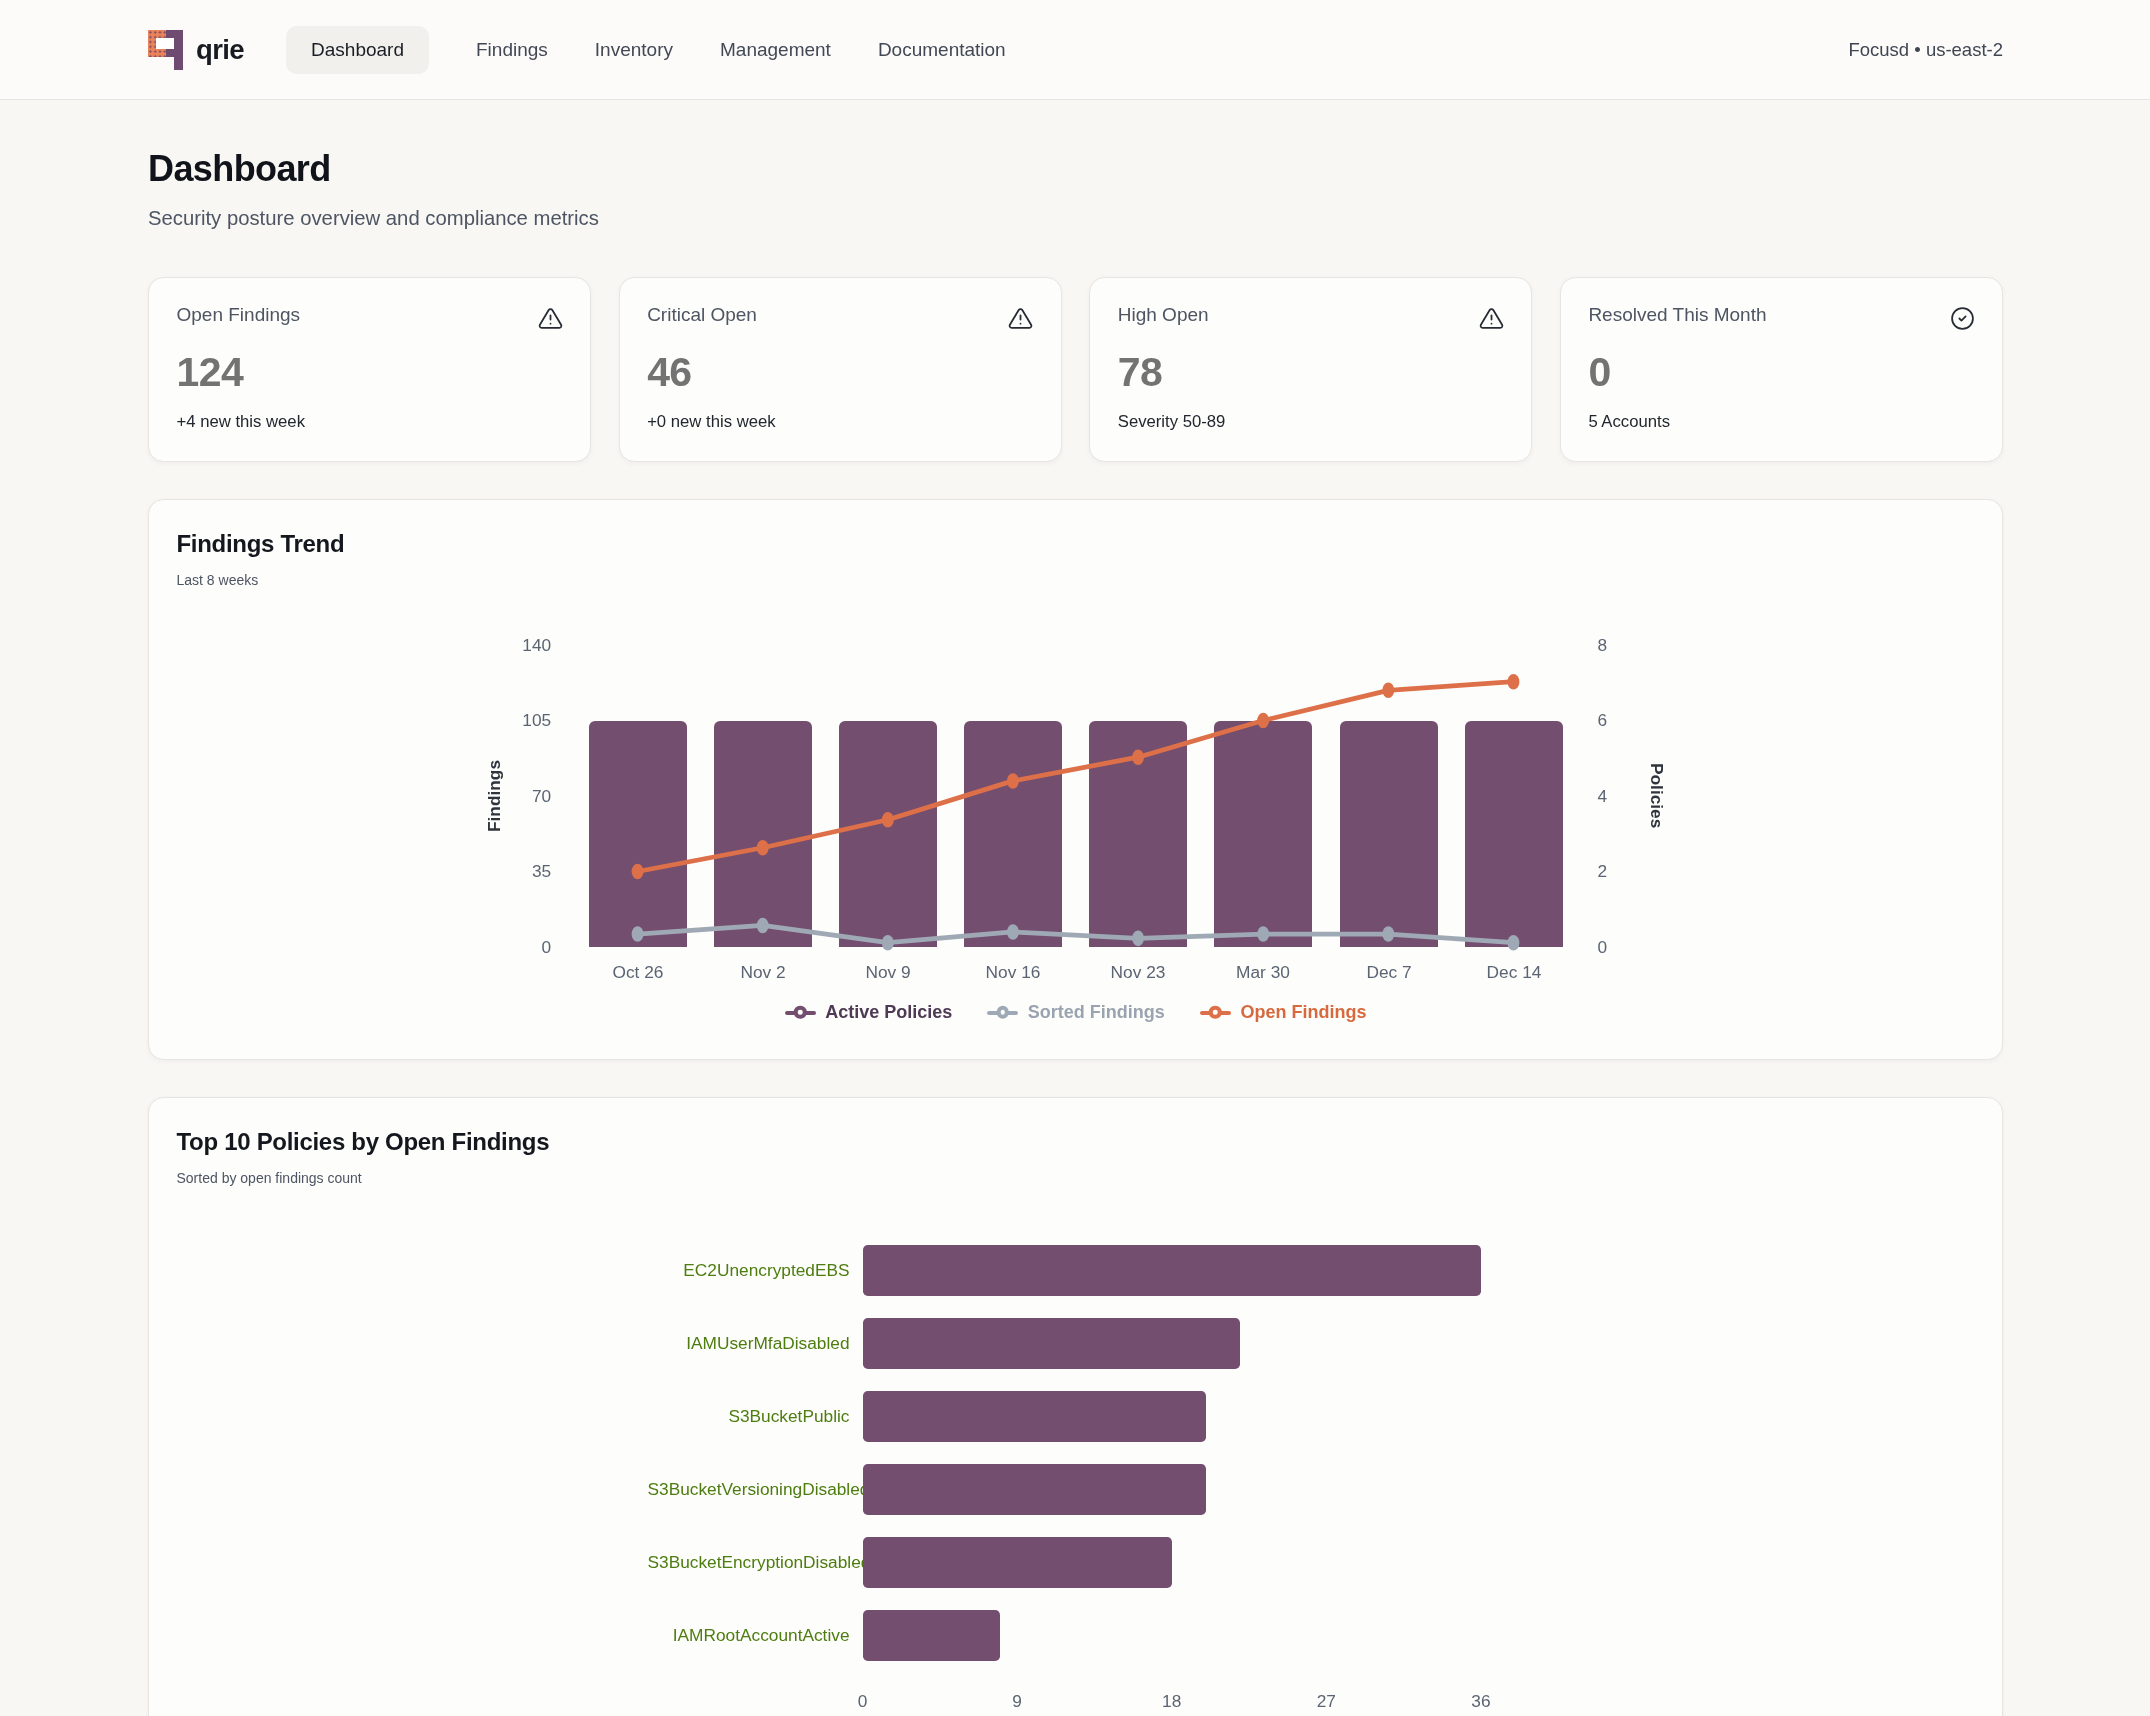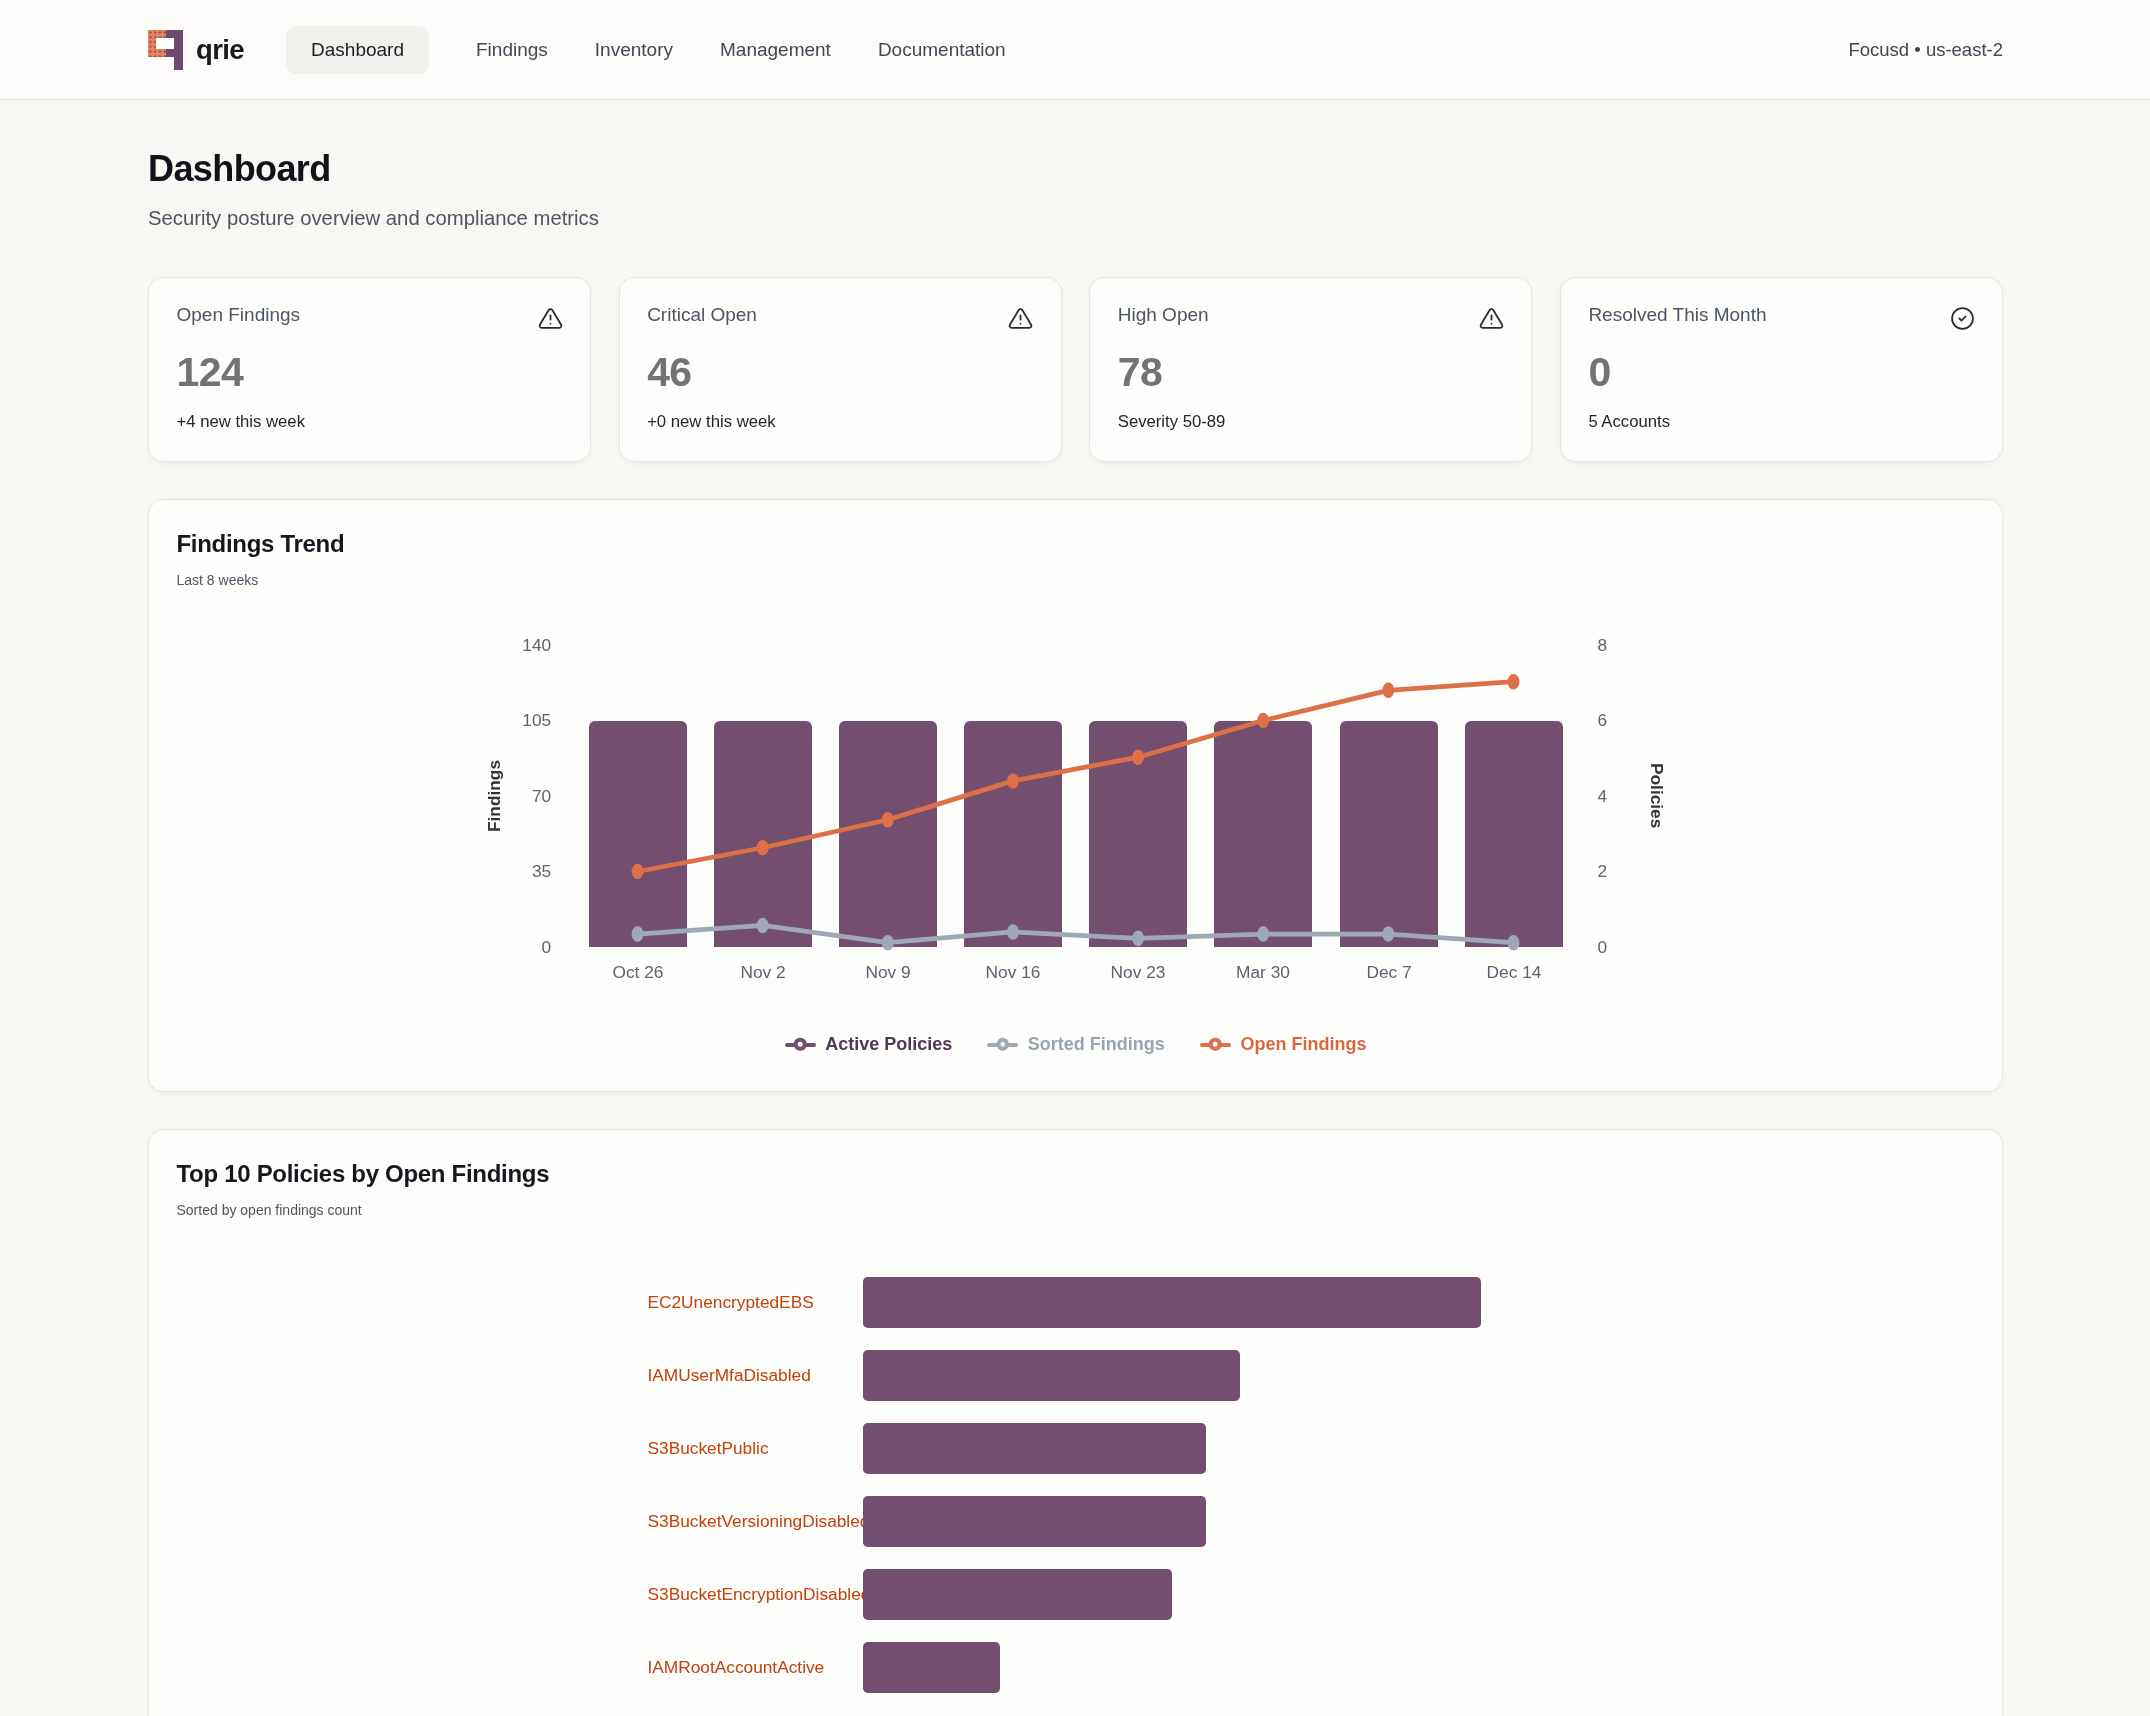--- a/index.html
+++ b/index.html
@@ -71,33 +71,33 @@
   .ticks span { position:absolute; transform:translateY(50%); }
   .ticks.left span { right:20.3px; }
   .ticks.right span { left:18px; }
   .plot { position:relative; width:1001px; height:302px; margin:0 3.6px; }
   .tbar { position:absolute; bottom:0; width:98px; border-radius:6px 6px 0 0; }
   .plot svg { position:absolute; inset:0; overflow:visible; }
   .xlabels span {
     position:absolute; top:calc(100% + 15.5px); transform:translateX(-50%);
     font-size:17.3px; color:#5b6472; white-space:nowrap;
   }
-  .legend { margin-top:87px; display:flex; justify-content:center; gap:35px; }
+  .legend { margin-top:55px; display:flex; justify-content:center; gap:35px; }
   .legend-item { display:flex; align-items:center; gap:9.6px; font-size:18px; font-weight:600; }
   .legend-marker { position:relative; width:31px; height:12px; }
   .legend-marker .lm-line { position:absolute; top:4.2px; left:0; right:0; height:4.2px; border-radius:2.4px; }
   .legend-marker .lm-ring {
     position:absolute; left:50%; top:50%; width:12.5px; height:12.5px; border-radius:50%;
     transform:translate(-50%,-50%); border:4.2px solid; background:#fdfdfb;
   }
 
   
   .hbar-chart { margin:48px auto 0; width:856px; }
   .hbar-row { display:flex; align-items:center; height:73px; }
-  .hbar-label { width:215px; padding-right:13px; text-align:left; font-size:17.3px; color:#c2410c; white-space:nowrap; }
+  .hbar-label { width:215px; padding-right:13px; text-align:right; font-size:17.3px; color:#4d7c0f; white-space:nowrap; }
   .hbar-track { position:relative; width:641px; height:51px; }
   .hbar-bar { position:absolute; left:0; top:0; height:100%; border-radius:4.8px; }
   .hbar-axis { position:relative; margin-left:215px; width:641px; height:48px; font-size:17.3px; color:#5b6472; }
   .hbar-axis span { position:absolute; top:19px; transform:translateX(-50%); }
 </style>
 </head>
 <body>
 
 <header class="topnav">
   <div class="nav-left">

